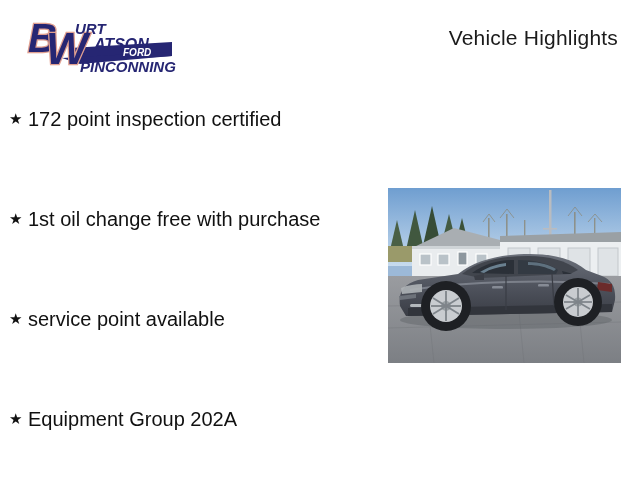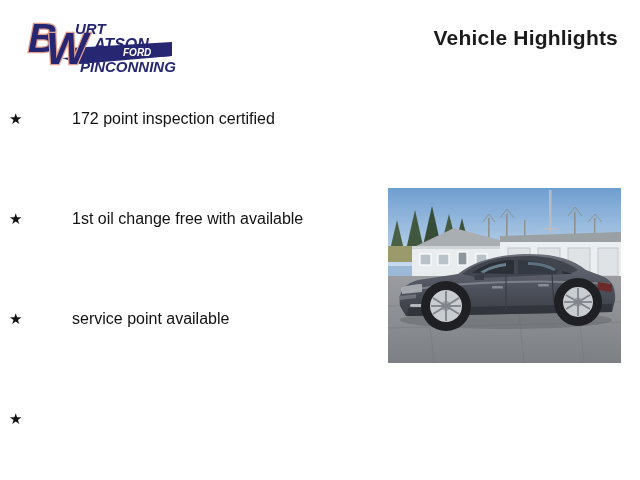--- a/index.html
+++ b/index.html
@@ -25,21 +25,21 @@
     height: 62px;
   }
   .logo svg { display: block; width: 160px; height: 62px; }
 
   
   .page-title {
     position: absolute;
     right: 22px;
     top: 26px;
     font-size: 21px;
-    font-weight: 700;
+    font-weight: 400;
     color: #1b1b1b;
     letter-spacing: 0.2px;
     white-space: nowrap;
   }
 
   
   .highlights {
     position: absolute;
     left: 0;
     top: 108px;
@@ -55,25 +55,24 @@
     padding-left: 9px;
   }
   .bullet-star {
     flex: 0 0 auto;
     width: 19px;
     font-size: 15px;
     line-height: 22px;
     color: #111111;
   }
   .highlight-text {
-    font-size: 16px;
+    font-size: 20px;
     line-height: 22px;
     color: #111111;
     white-space: nowrap;
-    margin-left: 44px;
   }
 
   
   .vehicle-photo {
     position: absolute;
     left: 388px;
     top: 188px;
     width: 233px;
     height: 175px;
     overflow: hidden;
@@ -106,28 +105,29 @@
 
 <div class="page-title">Vehicle Highlights</div>
 
 <ul class="highlights">
   <li class="highlight-item">
     <span class="bullet-star">★</span>
     <span class="highlight-text">172 point inspection certified</span>
   </li>
   <li class="highlight-item">
     <span class="bullet-star">★</span>
-    <span class="highlight-text">1st oil change free with available</span>
+    <span class="highlight-text">1st oil change free with purchase</span>
   </li>
   <li class="highlight-item">
     <span class="bullet-star">★</span>
     <span class="highlight-text">service point available</span>
   </li>
   <li class="highlight-item">
     <span class="bullet-star">★</span>
+    <span class="highlight-text">Equipment Group 202A</span>
   </li>
 </ul>
 
 <div class="vehicle-photo">
   <svg viewBox="0 0 233 175" xmlns="http://www.w3.org/2000/svg">
     <defs>
       <linearGradient id="sky" x1="0" y1="0" x2="0" y2="1">
         <stop offset="0%" stop-color="#6f9ed0"></stop>
         <stop offset="100%" stop-color="#c7dbee"></stop>
       </linearGradient>

